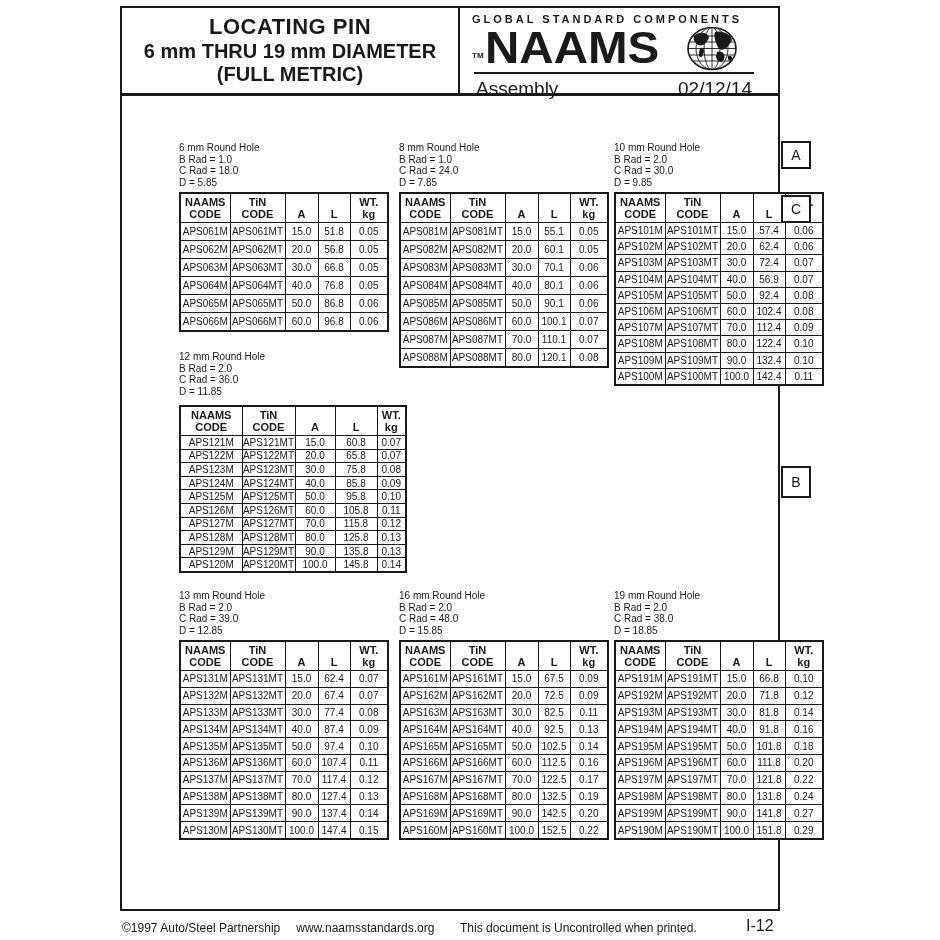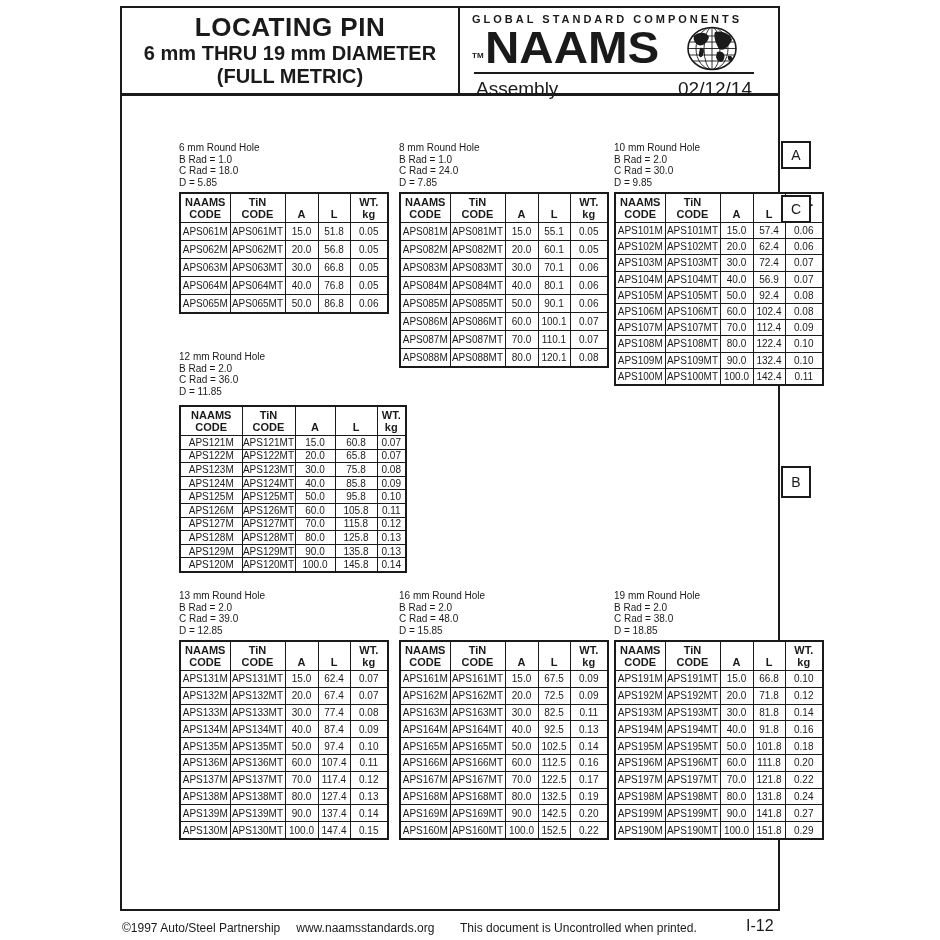--- a/index.html
+++ b/index.html
@@ -5,21 +5,21 @@
   html,body{margin:0;padding:0;}
   body{
     width:940px;height:940px;background:#ffffff;position:relative;
     font-family:"Liberation Sans",sans-serif;color:#1a1a1a;overflow:hidden;
   }
   .frame{position:absolute;left:120px;top:6px;width:660px;height:905px;
     border:2px solid #1a1a1a;background:#fff;box-sizing:border-box;}
   .header{height:88px;border-bottom:3px solid #1a1a1a;display:flex;box-sizing:border-box;}
   .title-cell{width:338px;border-right:2px solid #1a1a1a;box-sizing:border-box;
     display:flex;flex-direction:column;justify-content:center;align-items:center;text-align:center;}
-  .t1{font-size:26px;font-weight:bold;line-height:1.1;letter-spacing:0.5px;}
+  .t1{font-size:22px;font-weight:bold;line-height:1.1;letter-spacing:0.5px;}
   .t2{font-size:20px;font-weight:bold;line-height:1.15;}
   .t3{font-size:20px;font-weight:bold;line-height:1.15;}
   .brand-cell{flex:1;padding:5px 16px 2px 12px;display:flex;flex-direction:column;}
   .tagline{font-size:11px;font-weight:bold;letter-spacing:3px;white-space:nowrap;}
   .brand-row{display:flex;align-items:center;height:46px;}
   .tm{font-size:8px;font-weight:bold;margin:14px 1px 0 0;}
   .naams{font-size:44px;font-weight:900;letter-spacing:0px;line-height:44px;transform:scaleX(1.08);transform-origin:left center;white-space:nowrap;}
   .globe{margin-left:40px;margin-top:1px;flex:0 0 auto;}
   .brand-rule{border-top:2.5px solid #1a1a1a;margin:1px 8px 0 2px;}
   .brand-meta{display:flex;justify-content:space-between;font-size:19px;padding:4px 10px 0 4px;}
@@ -165,20 +165,27 @@
           <td>76.8</td>
           <td>0.05</td>
         </tr>
         <tr>
           <td>APS065M</td>
           <td>APS065MT</td>
           <td>50.0</td>
           <td>86.8</td>
           <td>0.06</td>
         </tr>
+        <tr>
+          <td>APS066M</td>
+          <td>APS066MT</td>
+          <td>60.0</td>
+          <td>96.8</td>
+          <td>0.06</td>
+        </tr>
       </tbody>
   </table>
 </div>
 
 <div class="group gp-8">
   <div class="spec-label">
       <div>8 mm Round Hole</div>
       <div>B Rad = 1.0</div>
       <div>C Rad = 24.0</div>
       <div>D = 7.85</div>

